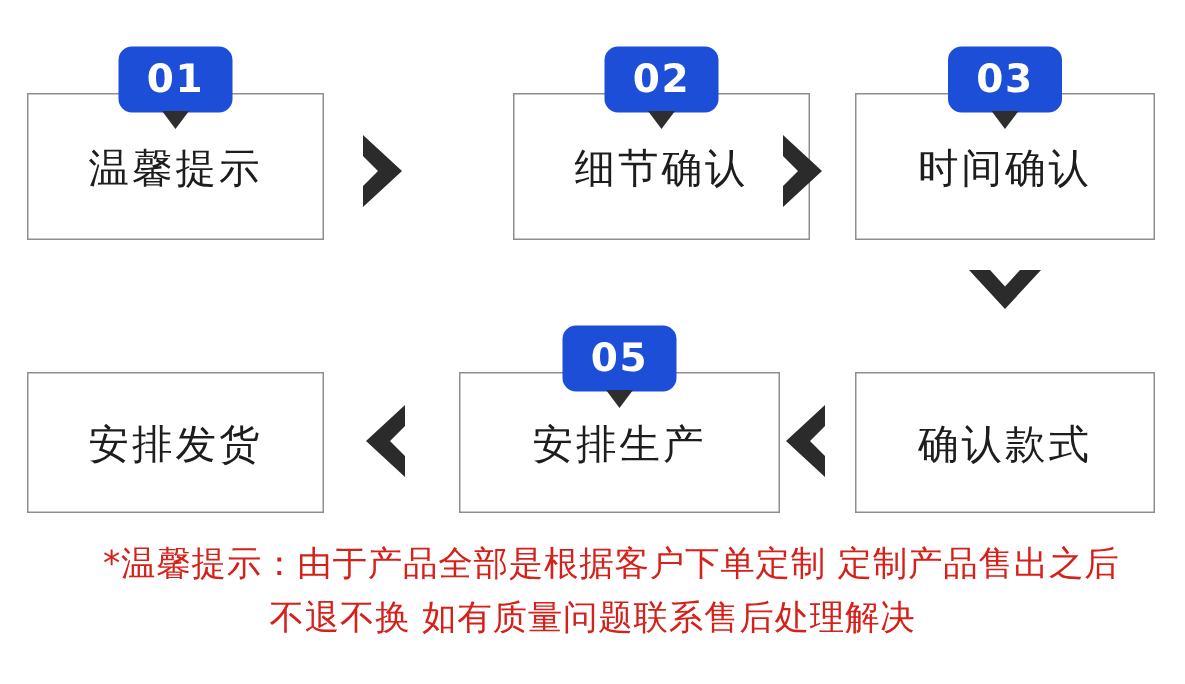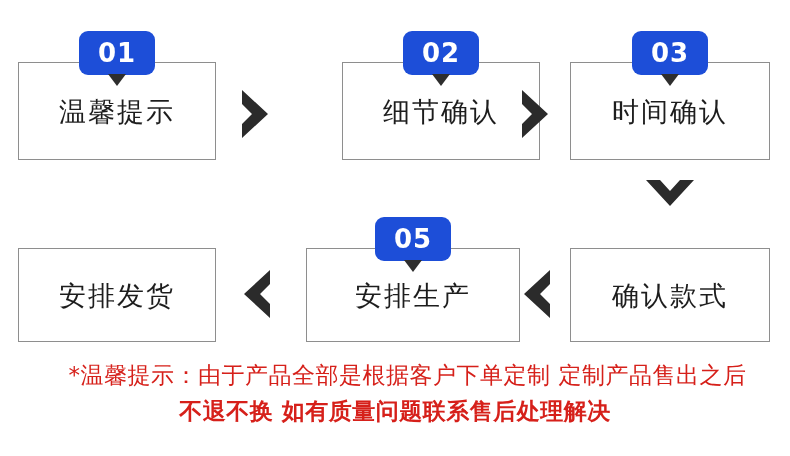--- a/index.html
+++ b/index.html
@@ -75,21 +75,21 @@
     position:absolute;
     left:0;right:0;
     text-align:center;
     color:#d6201a;
     font-size:23px;
     letter-spacing:0.5px;
     font-family:"DejaVu Sans","Liberation Sans",sans-serif;
     white-space:nowrap;
   }
   .note-l1{top:360px;margin-left:25px;}
-  .note-l2{top:396px;font-weight:bold;}
+  .note-l2{top:396px;}
 </style>
 </head>
 <body>
 
 <div id="stage">
 
   <div class="node" style="left:18px;top:62px;width:198px;height:98px;">
     <div class="badge">
       <span class="badge-num">01</span>
       <span class="badge-tail"></span>

